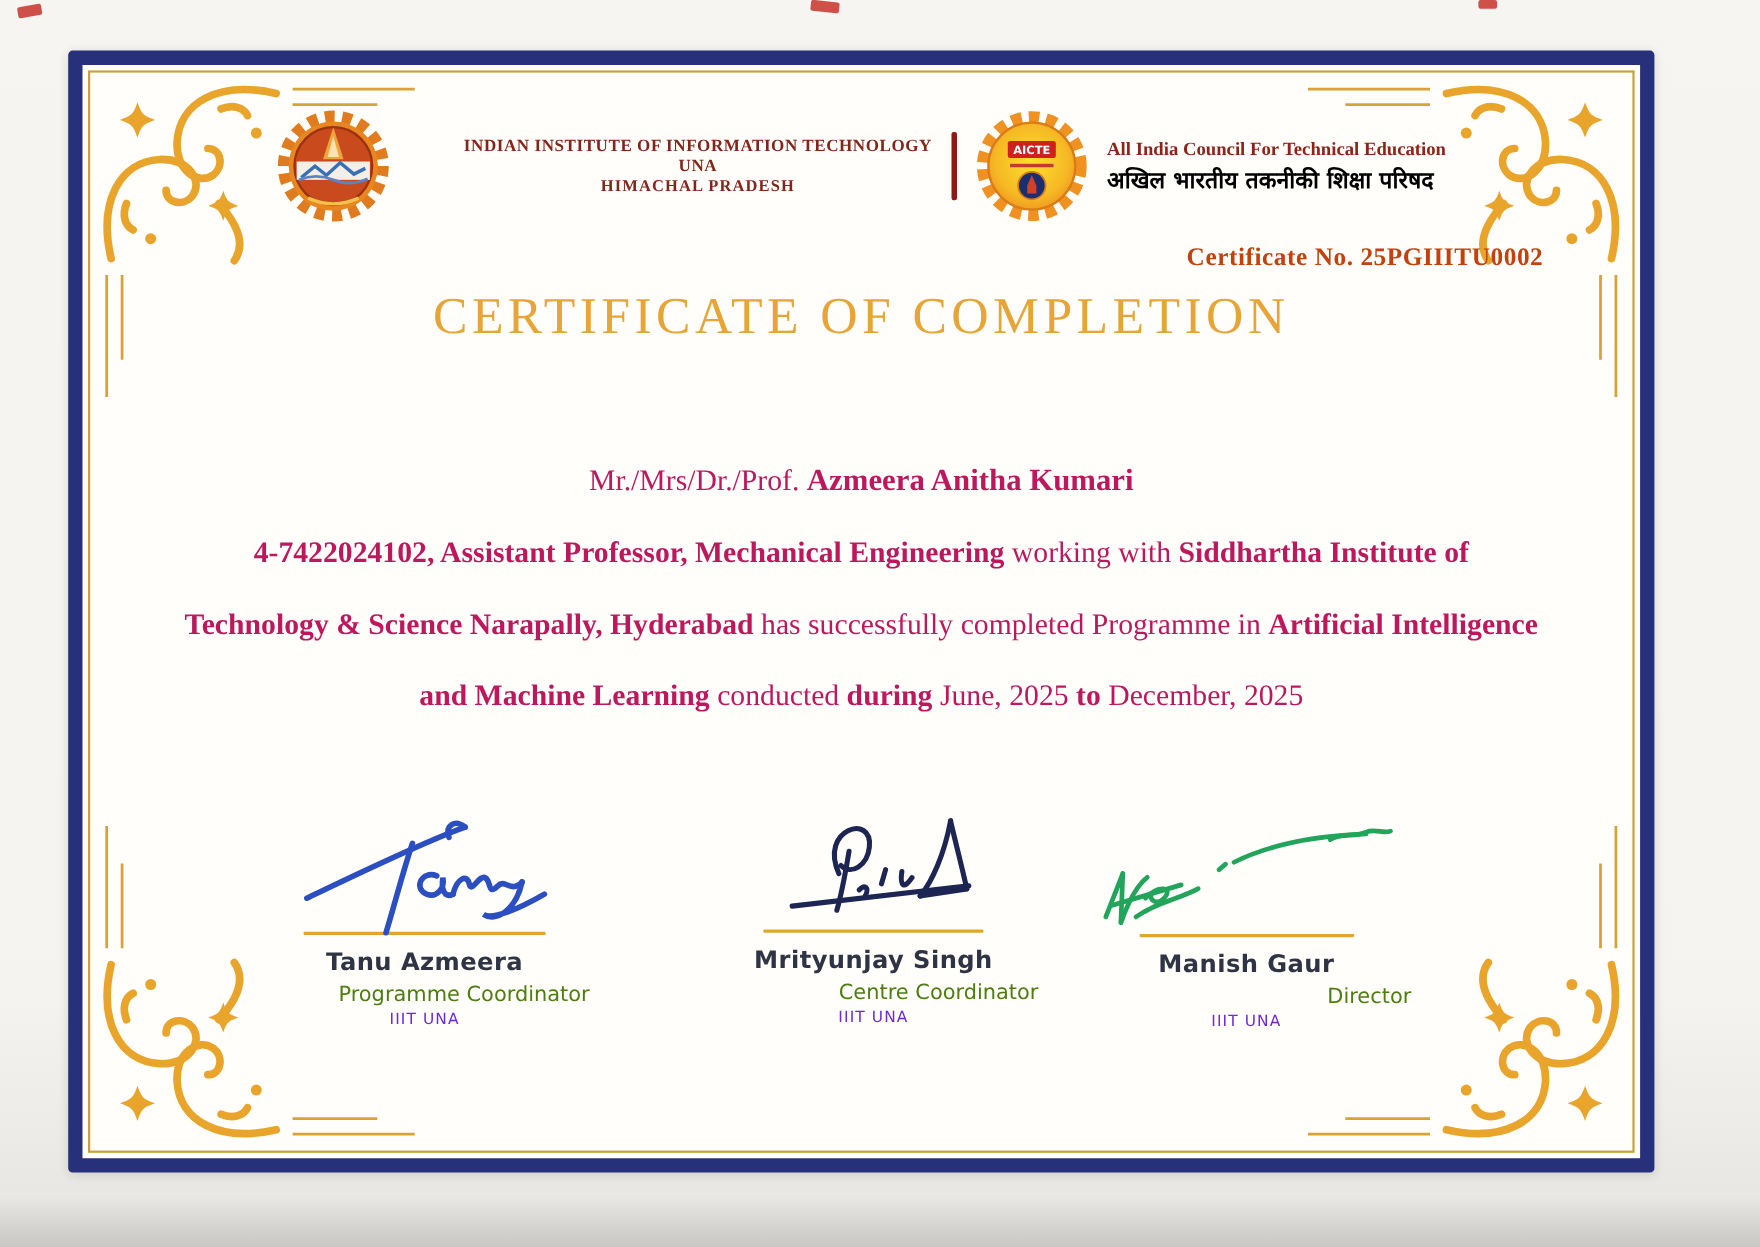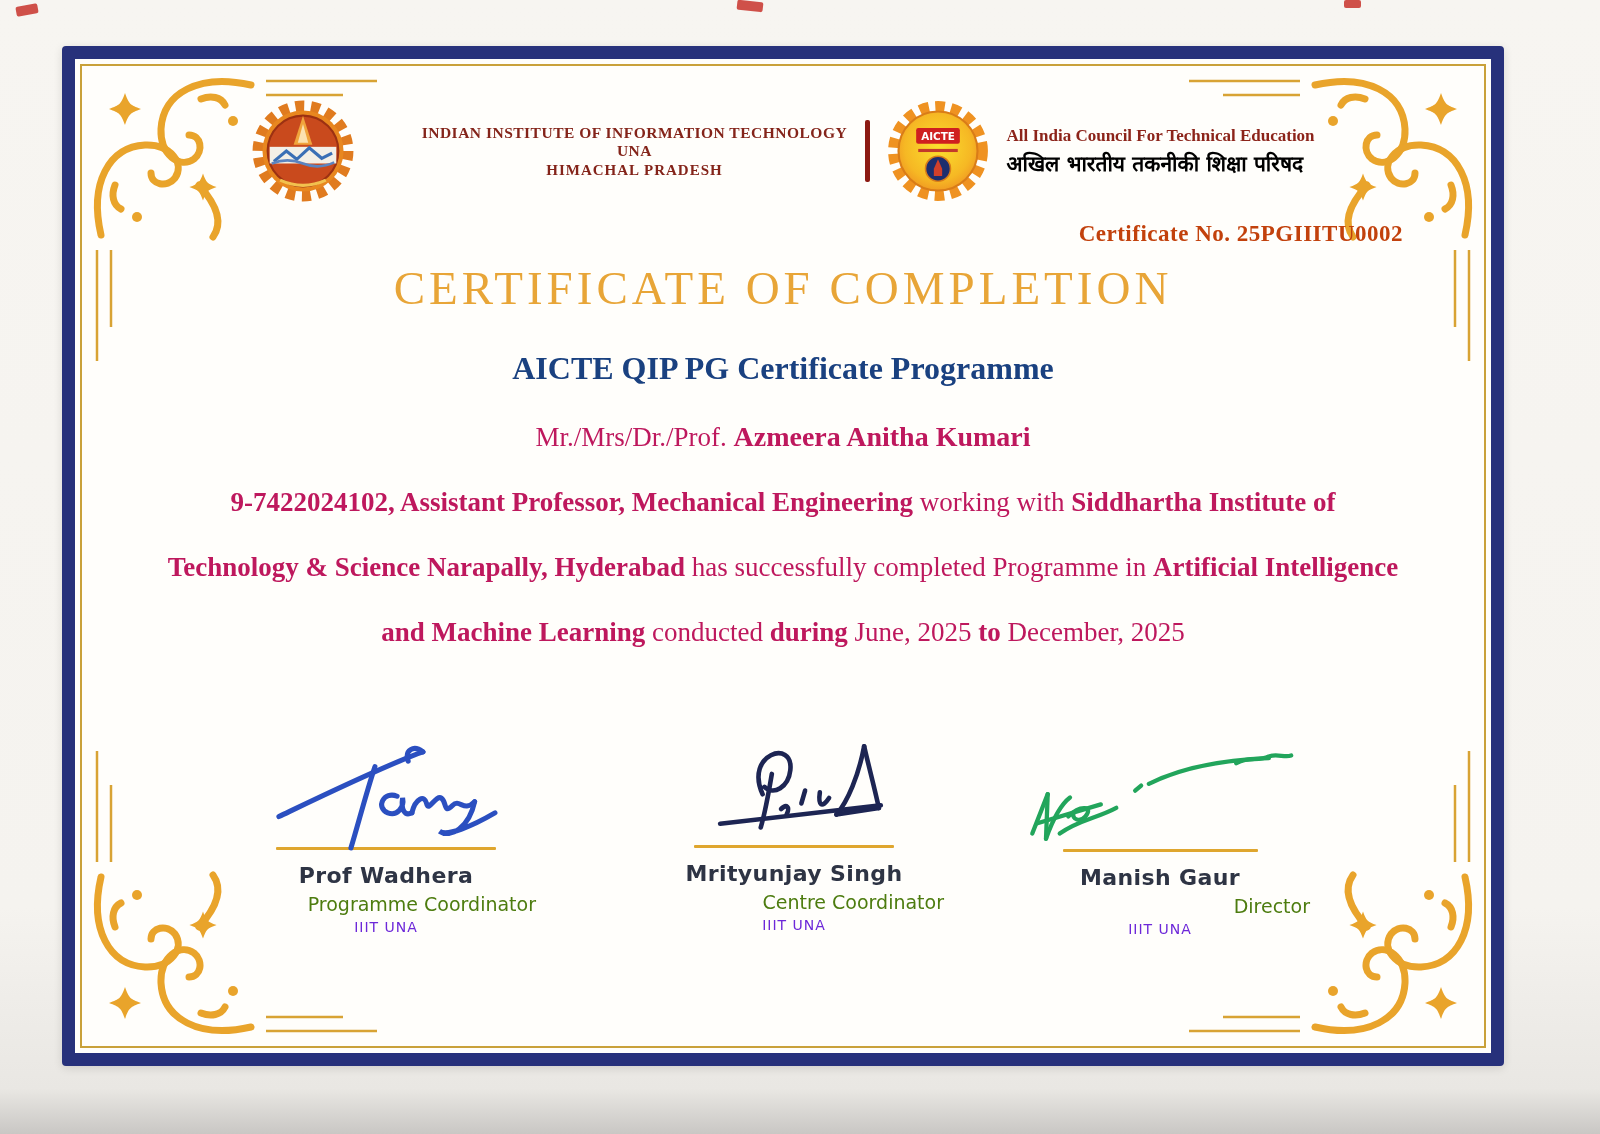--- a/index.html
+++ b/index.html
@@ -48,21 +48,21 @@
 
   .sig{position:absolute;width:300px;text-align:center;font-family:"DejaVu Sans",sans-serif;}
   .sig-canvas{position:relative;height:96px;z-index:2;}
   .sig-canvas svg{overflow:visible;position:absolute;left:50%;transform:translateX(-50%);bottom:-12px;}
   .sig-line{height:3px;background:#dfa62e;margin:0 auto;position:relative;z-index:1;border-radius:1px;}
   .sig-name{margin-top:13px;font-size:22px;font-weight:bold;color:#2e3444;letter-spacing:.4px;}
   .sig-role{margin-top:5px;font-size:19px;color:#4d7c0f;text-align:right;}
   .sig-org{margin-top:4px;font-size:14px;color:#6d28d9;letter-spacing:1px;}
   .sig1{left:161px;top:692px;}
   .sig2{left:569px;top:690px;}
-  .sig3{left:935px;top:694px;}
+  .sig3{left:908px;top:694px;}
 </style>
 </head>
 <body>
 
 <div class="photo-mark" style="left:16px;top:5px;width:22px;height:10px;transform:rotate(-10deg);"></div>
 <div class="photo-mark" style="left:737px;top:1px;width:26px;height:10px;transform:rotate(6deg);"></div>
 <div class="photo-mark" style="left:1344px;top:0;width:17px;height:8px;"></div>
 
 <div class="cert">
   <div class="gold-frame"></div>
@@ -188,28 +188,27 @@
     </svg>
     <div class="inst-right">
       <div class="l1">All India Council For Technical Education</div>
       <div class="l2">अखिल भारतीय तकनीकी शिक्षा परिषद</div>
     </div>
   </div>
 
   <div class="cert-no">Certificate No. 25PGIIITU0002</div>
 
   <div class="title">CERTIFICATE OF COMPLETION</div>
-  <div class="subtitle">AICTE QIP PG Certificate Programme</div>
 
   <div class="line recipient">
     <span>Mr./Mrs/Dr./Prof. </span><span class="name-strong">Azmeera Anitha Kumari</span>
   </div>
 
   <div class="line body1">
-    <span class="b">9-7422024102, Assistant Professor, Mechanical Engineering</span><span> working with </span><span class="b">Siddhartha Institute of</span>
+    <span class="b">4-7422024102, Assistant Professor, Mechanical Engineering</span><span> working with </span><span class="b">Siddhartha Institute of</span>
   </div>
   <div class="line body2">
     <span class="b">Technology &amp; Science Narapally, Hyderabad</span><span> has successfully completed Programme in </span><span class="b">Artificial Intelligence</span>
   </div>
   <div class="line body3">
     <span class="b">and Machine Learning</span><span> conducted </span><span class="b">during</span><span> June, 2025 </span><span class="b">to</span><span> December, 2025</span>
   </div>
 
   <div class="sig sig1">
     <div class="sig-canvas">
@@ -218,21 +217,21 @@
           <path d="M14,84 C60,62 130,28 170,14"></path>
           <path d="M170,14 C160,6 150,12 154,24"></path>
           <path d="M118,30 C108,60 100,92 92,118"></path>
           <path d="M142,62 C128,56 118,74 132,80 C142,84 150,74 148,64 C146,76 150,84 158,80"></path>
           <path d="M158,80 C162,64 172,60 174,70 C176,80 184,60 190,64 C196,68 192,82 202,72 C210,64 214,80 226,68"></path>
           <path d="M226,68 C220,96 200,108 188,100 C196,106 224,94 248,80"></path>
         </g>
       </svg>
     </div>
     <div class="sig-line" style="width:220px;"></div>
-    <div class="sig-name">Prof Wadhera</div>
+    <div class="sig-name">Tanu Azmeera</div>
     <div class="sig-role">Programme Coordinator</div>
     <div class="sig-org">IIIT UNA</div>
   </div>
 
   <div class="sig sig2">
     <div class="sig-canvas">
       <svg width="240" height="120" viewBox="0 0 240 130">
         <g fill="none" stroke-width="5" stroke-linecap="round" stroke="#1d2553">
           <path d="M86,62 C66,18 120,2 116,36 C114,54 98,64 88,54"></path>
           <path d="M96,40 C92,64 88,84 84,98"></path>

